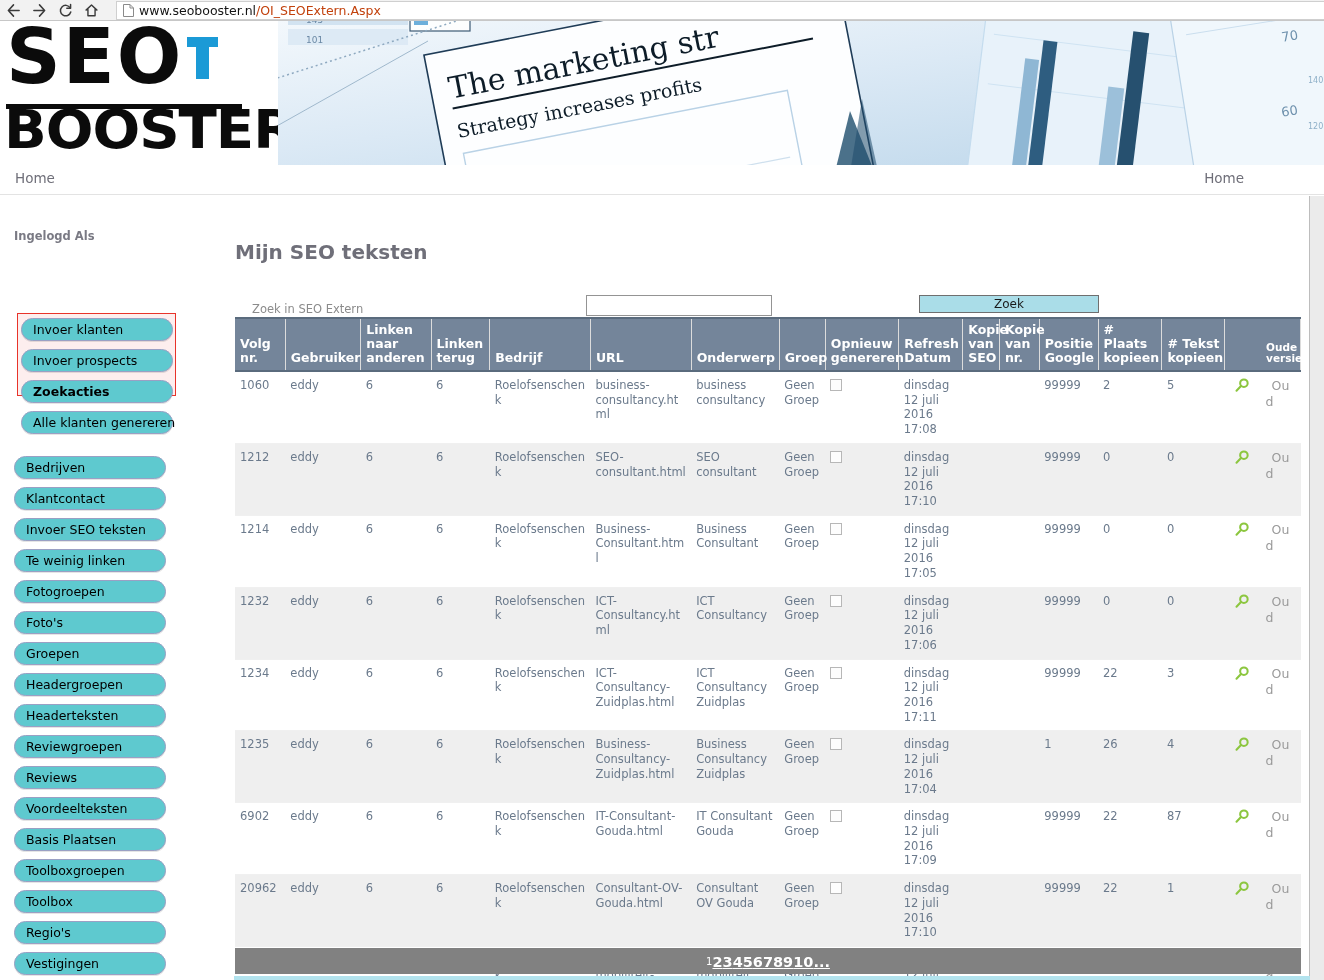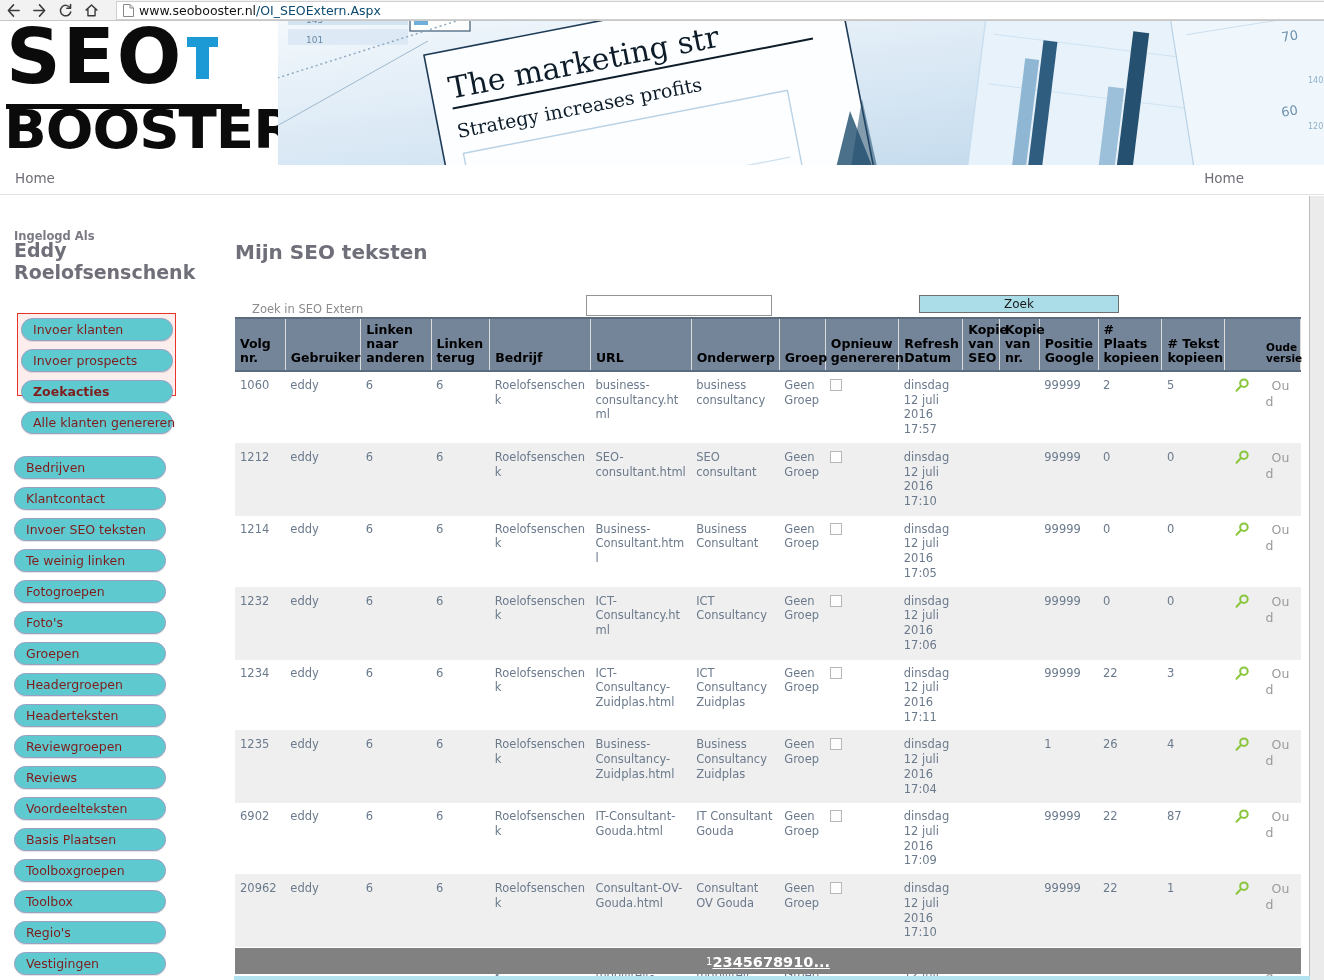--- a/index.html
+++ b/index.html
@@ -31,21 +31,21 @@
     background: #ffffff;
     border: 1px solid #cfcfcf;
     border-right: none;
     display: flex; align-items: center;
     padding: 0 6px;
     font-size: 12.5px;
     white-space: nowrap; overflow: hidden;
   }
   #url-bar .page-icon { margin-right: 5px; display: flex; }
   #url-bar .u-dom { color: #141414; }
-  #url-bar .u-path { color: #0c4a6e; }
+  #url-bar .u-path { color: #c2410c; }
 
   
   #site-header {
     position: absolute; left: 0; top: 21px; width: 1324px; height: 144px;
     background: #ffffff; overflow: hidden;
   }
   #logo-box {
     position: absolute; left: 0; top: 0; width: 278px; height: 144px;
     background: #ffffff; overflow: hidden;
   }
@@ -122,21 +122,21 @@
     position: absolute; left: 17px; top: 117px; width: 159px; height: 83px;
     background: #fdeeee;
     border: 1px solid #e8332a;
   }
   .side-btn {
     position: absolute; left: 14px;
     width: 152px; height: 23px;
     background: #5ec9cf;
     border: 1px solid #9aa0c4;
     border-radius: 12px;
-    color: #7f1d1d;
+    color: #000000;
     font-size: 12.5px;
     display: flex; align-items: center;
     padding-left: 11px;
     white-space: nowrap;
     box-shadow: 0 1px 0 rgba(0,0,0,0.10);
   }
   .side-btn.in-group { left: 21px; }
 
   
   #main { position: absolute; left: 214px; top: 0; width: 1096px; height: 784px; }
@@ -153,34 +153,34 @@
     position: absolute; left: 355px; top: -2px;
     width: 186px; height: 21px;
     border: 1px solid #949494;
     background: #ffffff;
     font-size: 12px; padding: 0 3px;
     font-family: "DejaVu Sans", "Liberation Sans", sans-serif;
     color: #333;
   }
   #search-button {
     position: absolute; left: 688px; top: -2px;
-    width: 200px; height: 18px;
+    width: 180px; height: 18px;
     background: #aadde8;
     border: 1px solid #6f6f6f;
     color: #1a1a1a; font-size: 12px;
     display: flex; align-items: center; justify-content: center;
     font-family: "DejaVu Sans", "Liberation Sans", sans-serif;
   }
 
   
   #grid-wrap { position: absolute; left: 21px; top: 121px; width: 1066px; }
   table#grid { border-collapse: collapse; width: 1066px; table-layout: fixed; }
   table#grid thead th {
     background: #74859a;
-    color: #000000;
+    color: #ffffff;
     font-size: 12.5px;
     font-weight: bold;
     text-align: left;
     vertical-align: bottom;
     padding: 4px 5px 5px 5px;
     border-right: 1px solid #dcdcdc;
     border-top: 2px solid #5a6b7d;
     border-bottom: 2px solid #5a6b7d;
     line-height: 1.12;
   }
@@ -333,21 +333,20 @@
 <div id="nav-strip">
   <a id="nav-home-left" class="nav-link">Home</a>
   <a id="nav-home-right" class="nav-link">Home</a>
 </div>
 
 <div id="page-bg">
   <div id="content-frame">
 
     <div id="sidebar">
       <div id="logged-label">Ingelogd Als</div>
-      <div id="logged-user">Eddy Roelofsenschenk</div>
       <div id="hl-group"></div>
       <div id="sidebar-buttons">
           <div class="side-btn in-group" style="top: 122px;">
             <span>Invoer klanten</span>
           </div>
           <div class="side-btn in-group" style="top: 153px;">
             <span>Invoer prospects</span>
           </div>
           <div class="side-btn in-group" style="top: 184px; font-weight: bold;">
             <span>Zoekacties</span>
@@ -464,21 +463,21 @@
               <tr class="norm" style="height: 58px;">
                 <td>1060</td>
                 <td>eddy</td>
                 <td>6</td>
                 <td>6</td>
                 <td>Roelofsenschenk</td>
                 <td>business-consultancy.html</td>
                 <td>business consultancy</td>
                 <td>Geen Groep</td>
                 <td class="cb-cell"><span class="row-checkbox"></span></td>
-                <td>dinsdag 12 juli 2016 17:57</td>
+                <td>dinsdag 12 juli 2016 17:08</td>
                 <td></td>
                 <td></td>
                 <td>99999</td>
                 <td>2</td>
                 <td>5</td>
                 <td style="text-align: center;"><span class="mag-icon"><svg width="15" height="15" viewBox="0 0 16 16">
                       <circle cx="9.5" cy="5.5" r="4" fill="none" stroke="#8cc63f" stroke-width="2.2"></circle>
                       <line x1="6.4" x2="1.6" y1="8.6" y2="13.6" stroke="#8cc63f" stroke-width="2.2" stroke-linecap="round"></line>
                     </svg></span></td>
                 <td><span class="oud-text">Oud</span></td>

